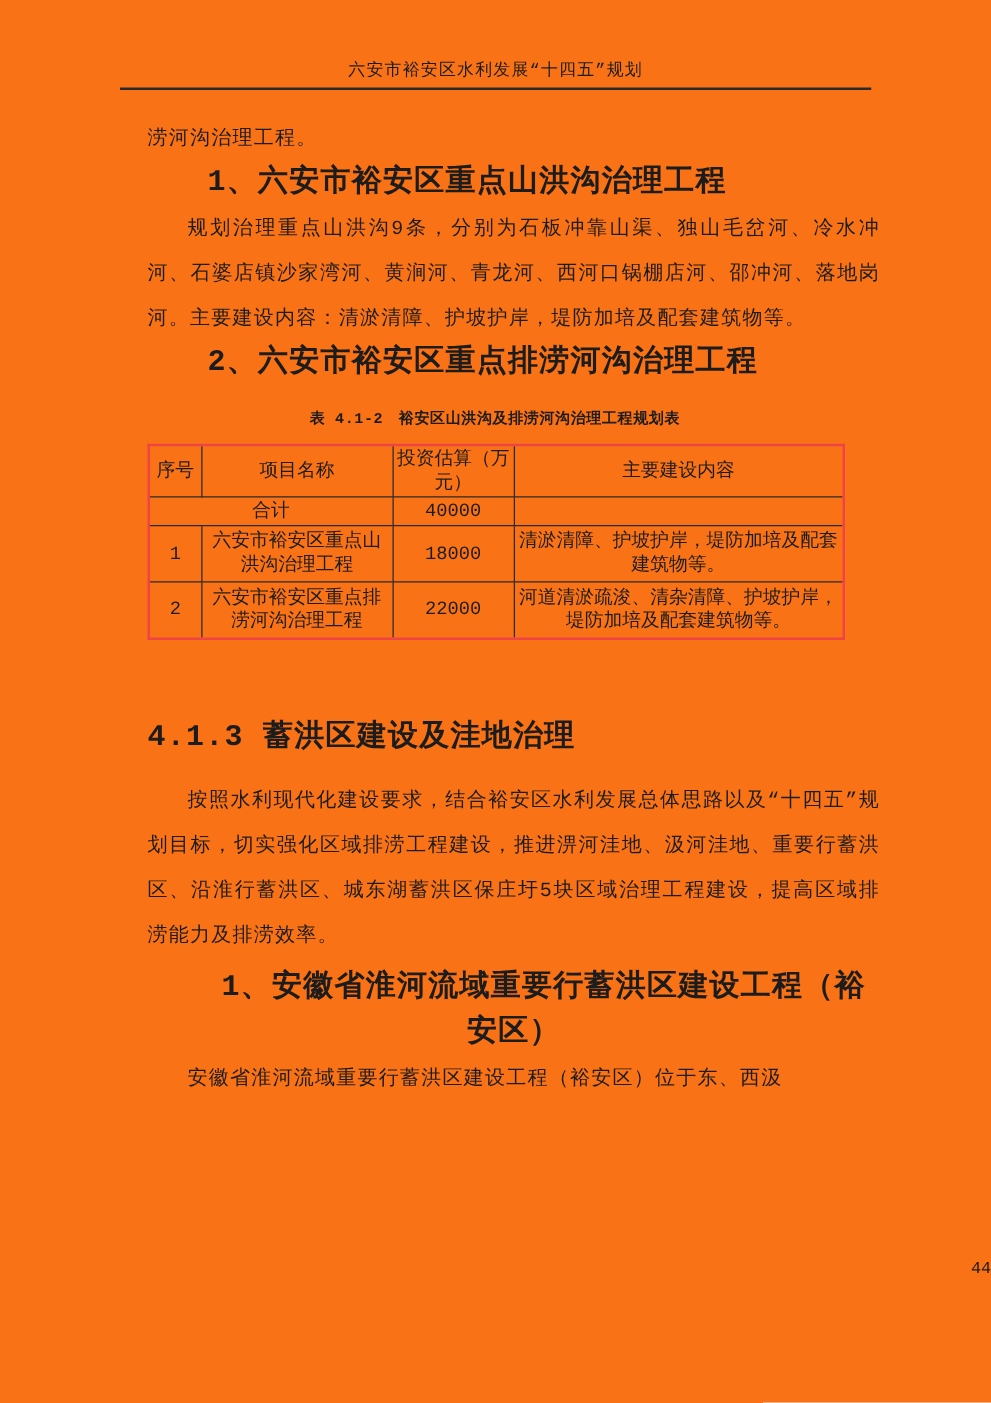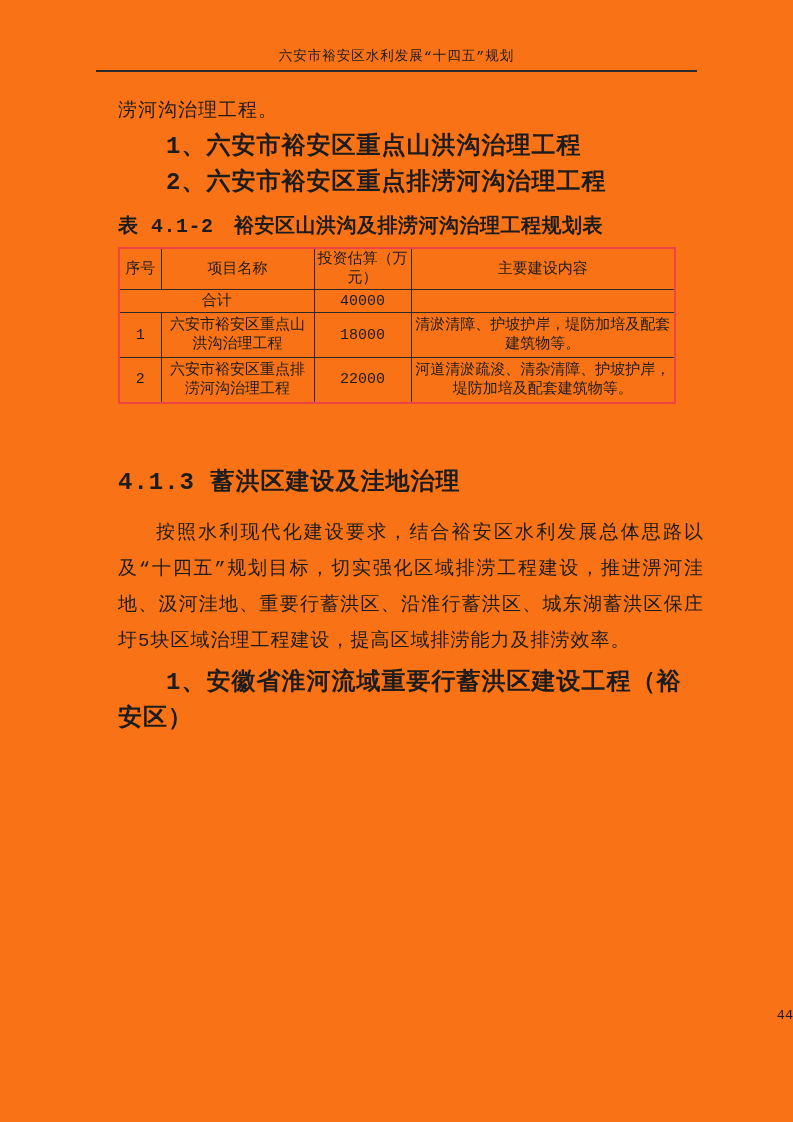--- a/index.html
+++ b/index.html
@@ -30,40 +30,41 @@
     white-space: nowrap;
   }
   .content {
     position: absolute;
     top: 93px;
     left: 118px;
     width: 586px;
   }
   p.body {
     margin: 0;
-    font-size: 19px;
+    font-size: 16px;
     line-height: 36px;
     letter-spacing: 1px;
     text-align: justify;
     word-break: break-all;
   }
   p.indent { text-indent: 2em; }
   p.subhead {
     margin: 0;
     font-size: 24px;
     line-height: 36px;
     letter-spacing: 1px;
     font-weight: bold;
     text-indent: 2em;
   }
   .table-caption {
     margin: 14px 0 8px 0;
     width: 556px;
+    text-align: center;
     font-weight: bold;
-    font-size: 20px;
+    font-size: 12px;
     letter-spacing: 0.5px;
     line-height: 24px;
   }
   table.plan-table {
     border-collapse: collapse;
     width: 556px;
     table-layout: fixed;
     border: 2px solid #ef4444;
   }
   table.plan-table th, table.plan-table td {
@@ -80,21 +81,21 @@
   tr.total-row { height: 23px; }
   tr.data-row { height: 45px; }
   h2.section {
     margin: 64px 0 0 0;
     font-size: 24px;
     line-height: 30px;
     font-weight: bold;
     letter-spacing: 1px;
   }
   p.after-section { margin-top: 17px; }
-  p.subhead-low { margin-top: 6px; }
+  p.subhead-low { margin-top: 6px; text-align: center; }
   .page-footer {
     position: absolute;
     top: 1008px;
     left: 0;
     width: 100%;
     text-align: right;
     font-size: 13.5px;
   }
 </style>
 </head>
@@ -105,20 +106,21 @@
   <div class="page-header">
     <div class="header-title">六安市裕安区水利发展“十四五”规划</div>
   </div>
 
   <div class="content">
 
     <p class="body">涝河沟治理工程。</p>
 
     <p class="subhead">1、六安市裕安区重点山洪沟治理工程</p>
 
+    <p class="body indent">规划治理重点山洪沟9条，分别为石板冲靠山渠、独山毛岔河、冷水冲河、石婆店镇沙家湾河、黄涧河、青龙河、西河口锅棚店河、邵冲河、落地岗河。主要建设内容：清淤清障、护坡护岸，堤防加培及配套建筑物等。</p>
 
     <p class="subhead">2、六安市裕安区重点排涝河沟治理工程</p>
 
 
     <div class="table-caption">表 4.1-2　裕安区山洪沟及排涝河沟治理工程规划表</div>
 
     <table class="plan-table">
       <colgroup>
         <col style="width:42px">
         <col style="width:153px">
@@ -151,20 +153,21 @@
         </tr>
       </tbody>
     </table>
 
     <h2 class="section">4.1.3 蓄洪区建设及洼地治理</h2>
 
     <p class="body indent after-section">按照水利现代化建设要求，结合裕安区水利发展总体思路以及“十四五”规划目标，切实强化区域排涝工程建设，推进淠河洼地、汲河洼地、重要行蓄洪区、沿淮行蓄洪区、城东湖蓄洪区保庄圩5块区域治理工程建设，提高区域排涝能力及排涝效率。</p>
 
     <p class="subhead subhead-low">1、安徽省淮河流域重要行蓄洪区建设工程（裕安区）</p>
 
+    <p class="body indent">安徽省淮河流域重要行蓄洪区建设工程（裕安区）位于东、西汲</p>
 
   </div>
 
   <div class="page-footer">
     <span>44</span>
   </div>
 
 </div>
 
 </body></html>

